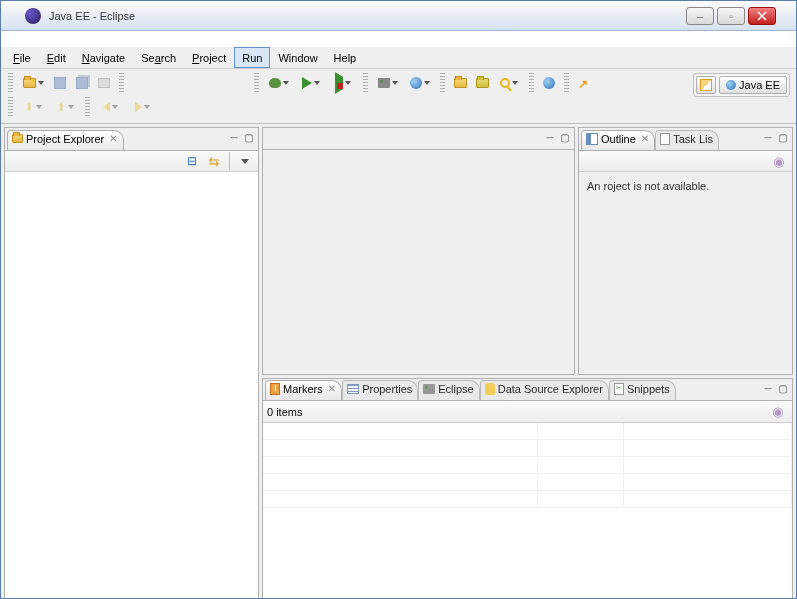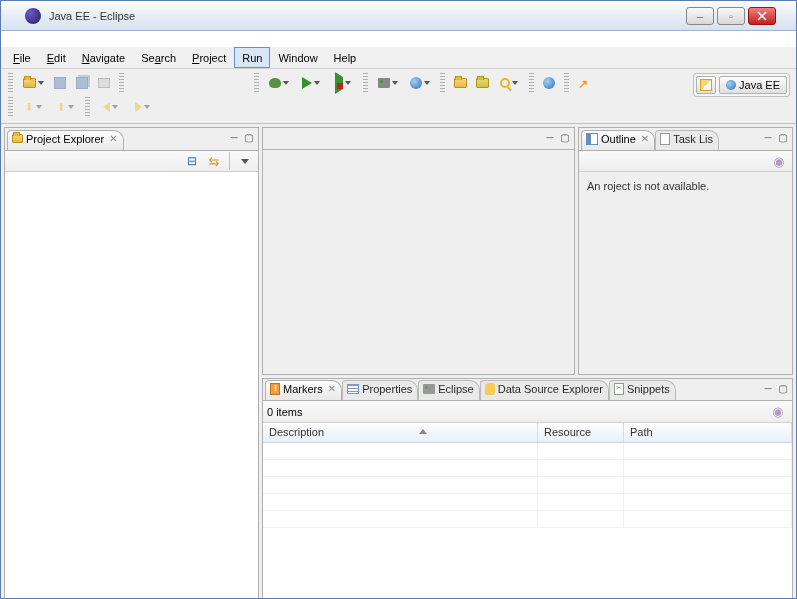--- a/index.html
+++ b/index.html
@@ -333,25 +333,20 @@
           <div class="vc">─</div>
           <div class="vc">▢</div>
         </div>
       </div>
       <div class="bottom-toolbar">
         <span>0 items</span>
         <div class="tbtn">
             <span style="color:#b897c9;font-size:13px">◉</span>
           </div>
       </div>
-      <div class="table-header">
-        <div class="th sort" style="width:275px">Description</div>
-        <div class="th" style="width:86px">Resource</div>
-        <div class="th" style="flex:1">Path</div>
-      </div>
       <div class="table-body">
         <div class="table-row">
             <div class="td" style="width:275px"></div>
             <div class="td" style="width:86px"></div>
             <div class="td" style="flex:1"></div>
           </div>
         <div class="table-row">
             <div class="td" style="width:275px"></div>
             <div class="td" style="width:86px"></div>
             <div class="td" style="flex:1"></div>

